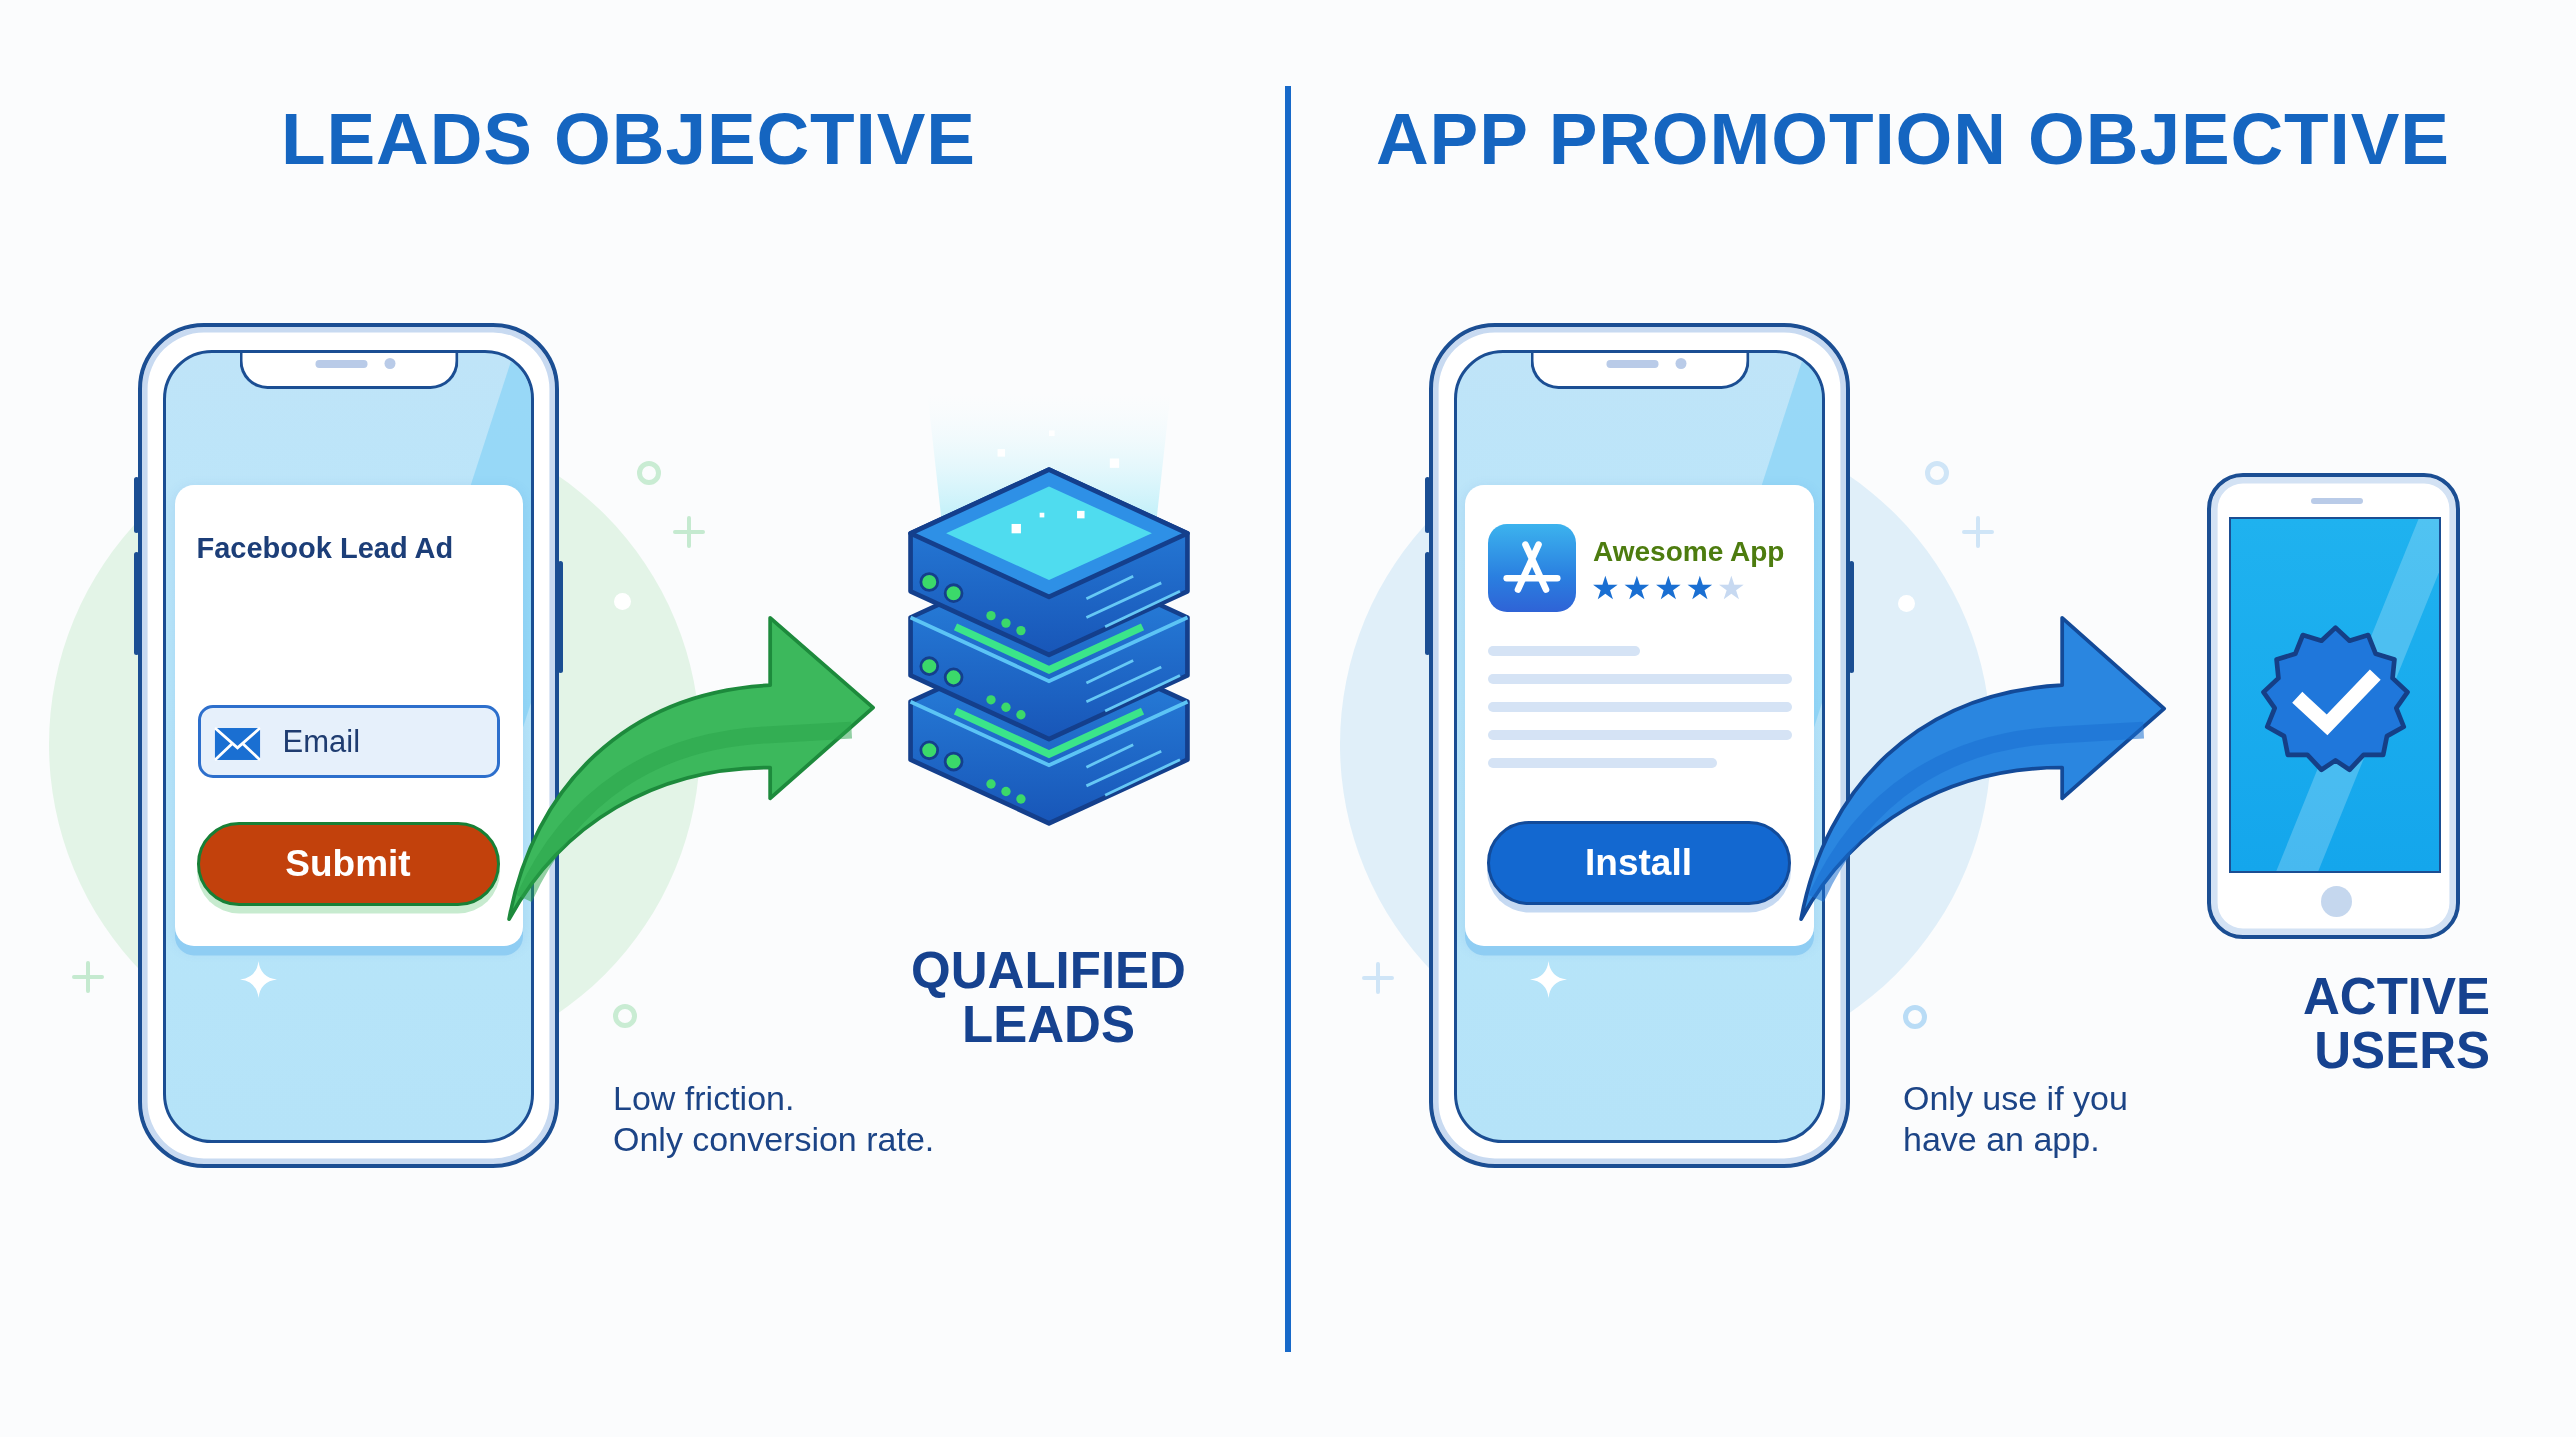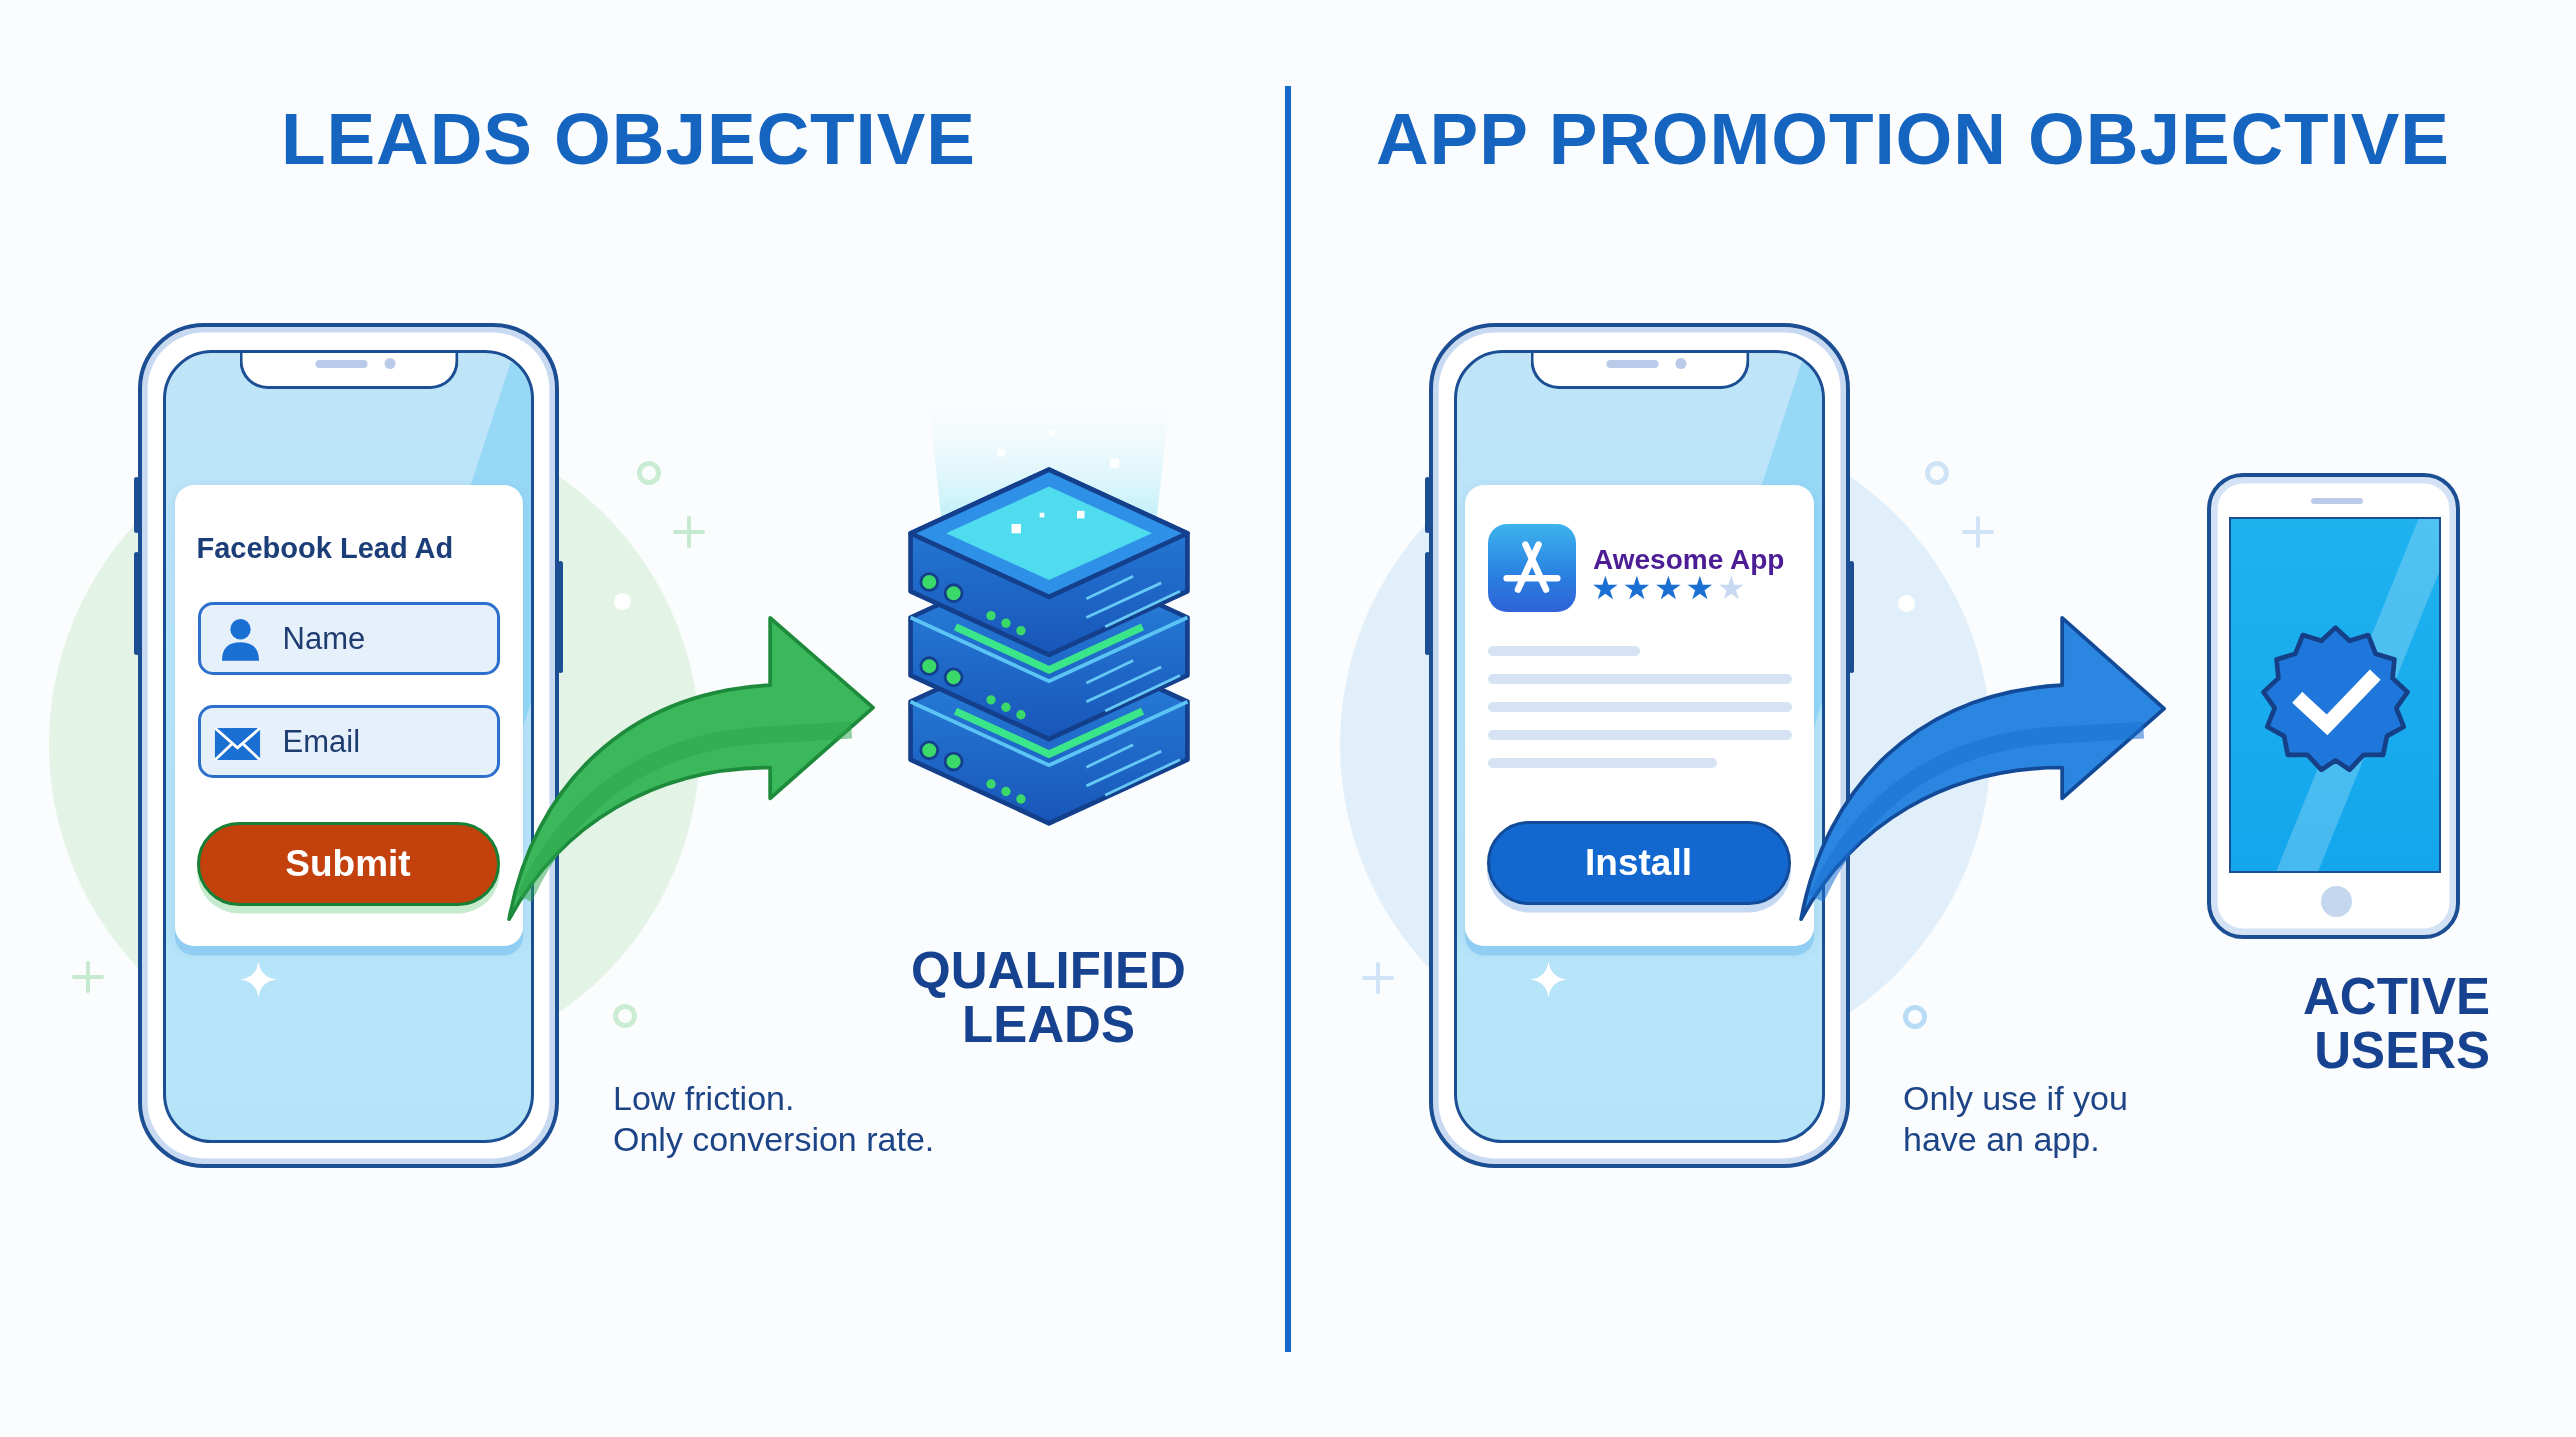--- a/index.html
+++ b/index.html
@@ -38,21 +38,21 @@
   .pill-btn { position:absolute; height:84px; border-radius:42px; box-sizing:border-box; color:#fff; font-weight:700;
               font-size:37px; text-align:center; line-height:77px; cursor:pointer; }
   .submit-btn { background:#c2410c; border:3.7px solid #178036; box-shadow:0 7.5px 0 #c7ebcf; }
   .install-btn { background:#1368d0; border:3.7px solid #124b9a; box-shadow:0 7.5px 0 #c5d9f2; }
 
   .label-big { position:absolute; font-weight:700; font-size:51px; line-height:54px; color:#16428f; text-align:center; white-space:nowrap; }
   .body-text { position:absolute; font-size:34px; line-height:41px; color:#1c4486; white-space:nowrap; }
 
   .app-icon { position:absolute; width:88px; height:88px; border-radius:19px;
               background:linear-gradient(180deg,#3cb3ee 0%,#2a7fe0 60%,#2f63d6 100%); }
-  .app-name { position:absolute; font-weight:700; font-size:28px; color:#4c1d95; white-space:nowrap;margin-top:8px; }
+  .app-name { position:absolute; font-weight:700; font-size:28px; color:#4d7c0f; white-space:nowrap; }
   .stars { position:absolute; font-size:32px; color:#1a6fd2; letter-spacing:2.8px; white-space:nowrap; }
   .star-half { color:#c7d9f1; }
   .text-line { position:absolute; height:10.3px; border-radius:5.6px; background:#d5e3f5; }
 
   .sparkle { position:absolute; width:37px; height:37px; }
 </style>
 </head>
 <body>
 
 <div class="bg-circle" style="left:49px;top:419px;width:651px;height:651px;background:#e3f4e7;"></div>
@@ -83,27 +83,20 @@
     <div class="shine"></div>
     <div class="notch">
       <div class="speaker"></div>
       <div class="camera"></div>
     </div>
   </div>
 </div>
 
 <div class="card" style="left:175px;top:485px;width:348px;height:461px;">
   <div class="card-title" style="left:21.5px;top:39px;">Facebook Lead Ad</div>
-  <div class="field" style="left:22.5px;top:117px;width:302px;">
-    <svg class="abs" style="left:20.6px;top:13px" width="39" height="43" viewBox="0 0 42 46">
-      <circle cx="21" cy="12" r="11" fill="#1a6fd2"></circle>
-      <path d="M1 46 Q1 26 21 26 Q41 26 41 46 Z" fill="#1a6fd2"></path>
-    </svg>
-    <span class="field-label">Name</span>
-  </div>
   <div class="field" style="left:22.5px;top:220px;width:302px;">
     <svg class="abs" style="left:13px;top:19px" width="47" height="34" viewBox="0 0 50 36">
       <rect x="1" y="1" width="48" height="34" fill="#1a6fd2"></rect>
       <path d="M1 1 L25 22 L49 1" stroke="#fff" stroke-width="3" fill="none"></path>
       <path d="M1 35 L19 18 M49 35 L31 18" stroke="#fff" stroke-width="3" fill="none"></path>
     </svg>
     <span class="field-label">Email</span>
   </div>
   <div class="pill-btn submit-btn" style="left:21.5px;top:337px;width:303px;">Submit</div>
 </div>

